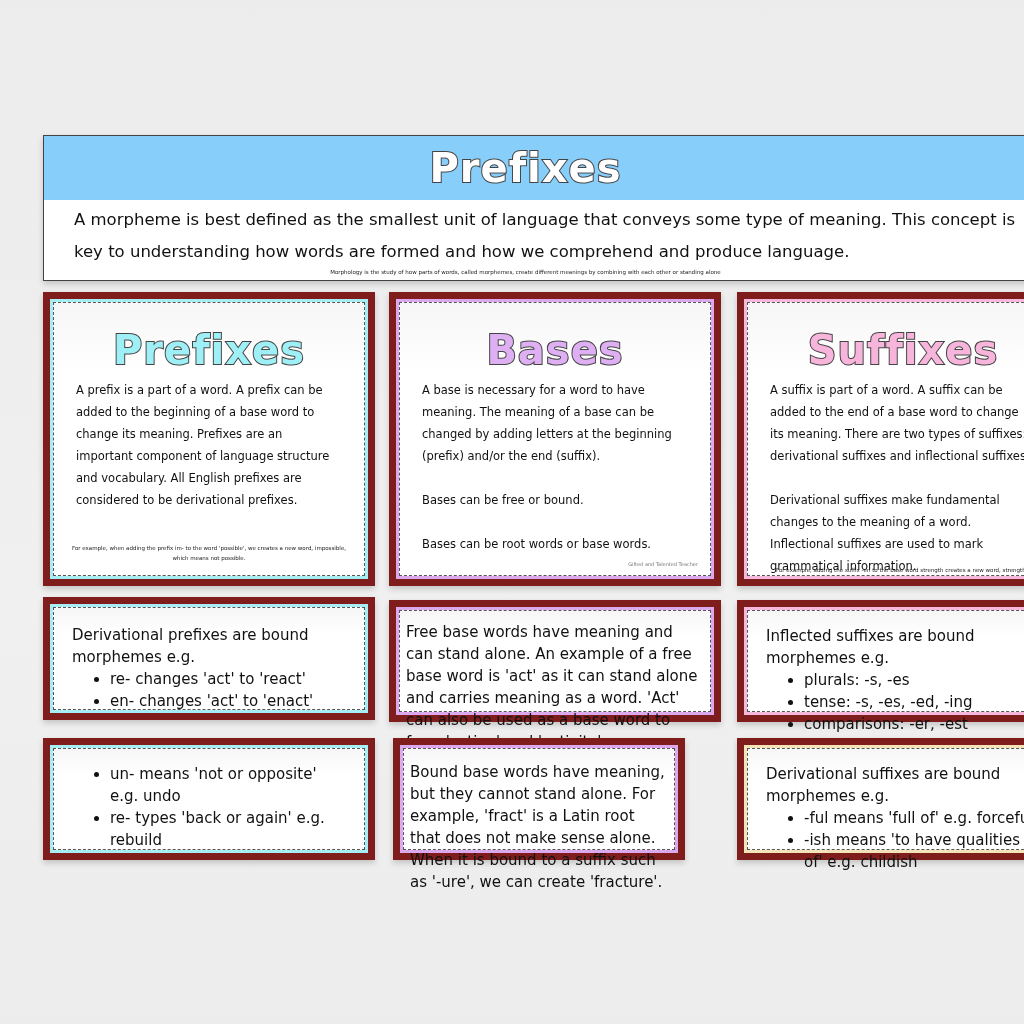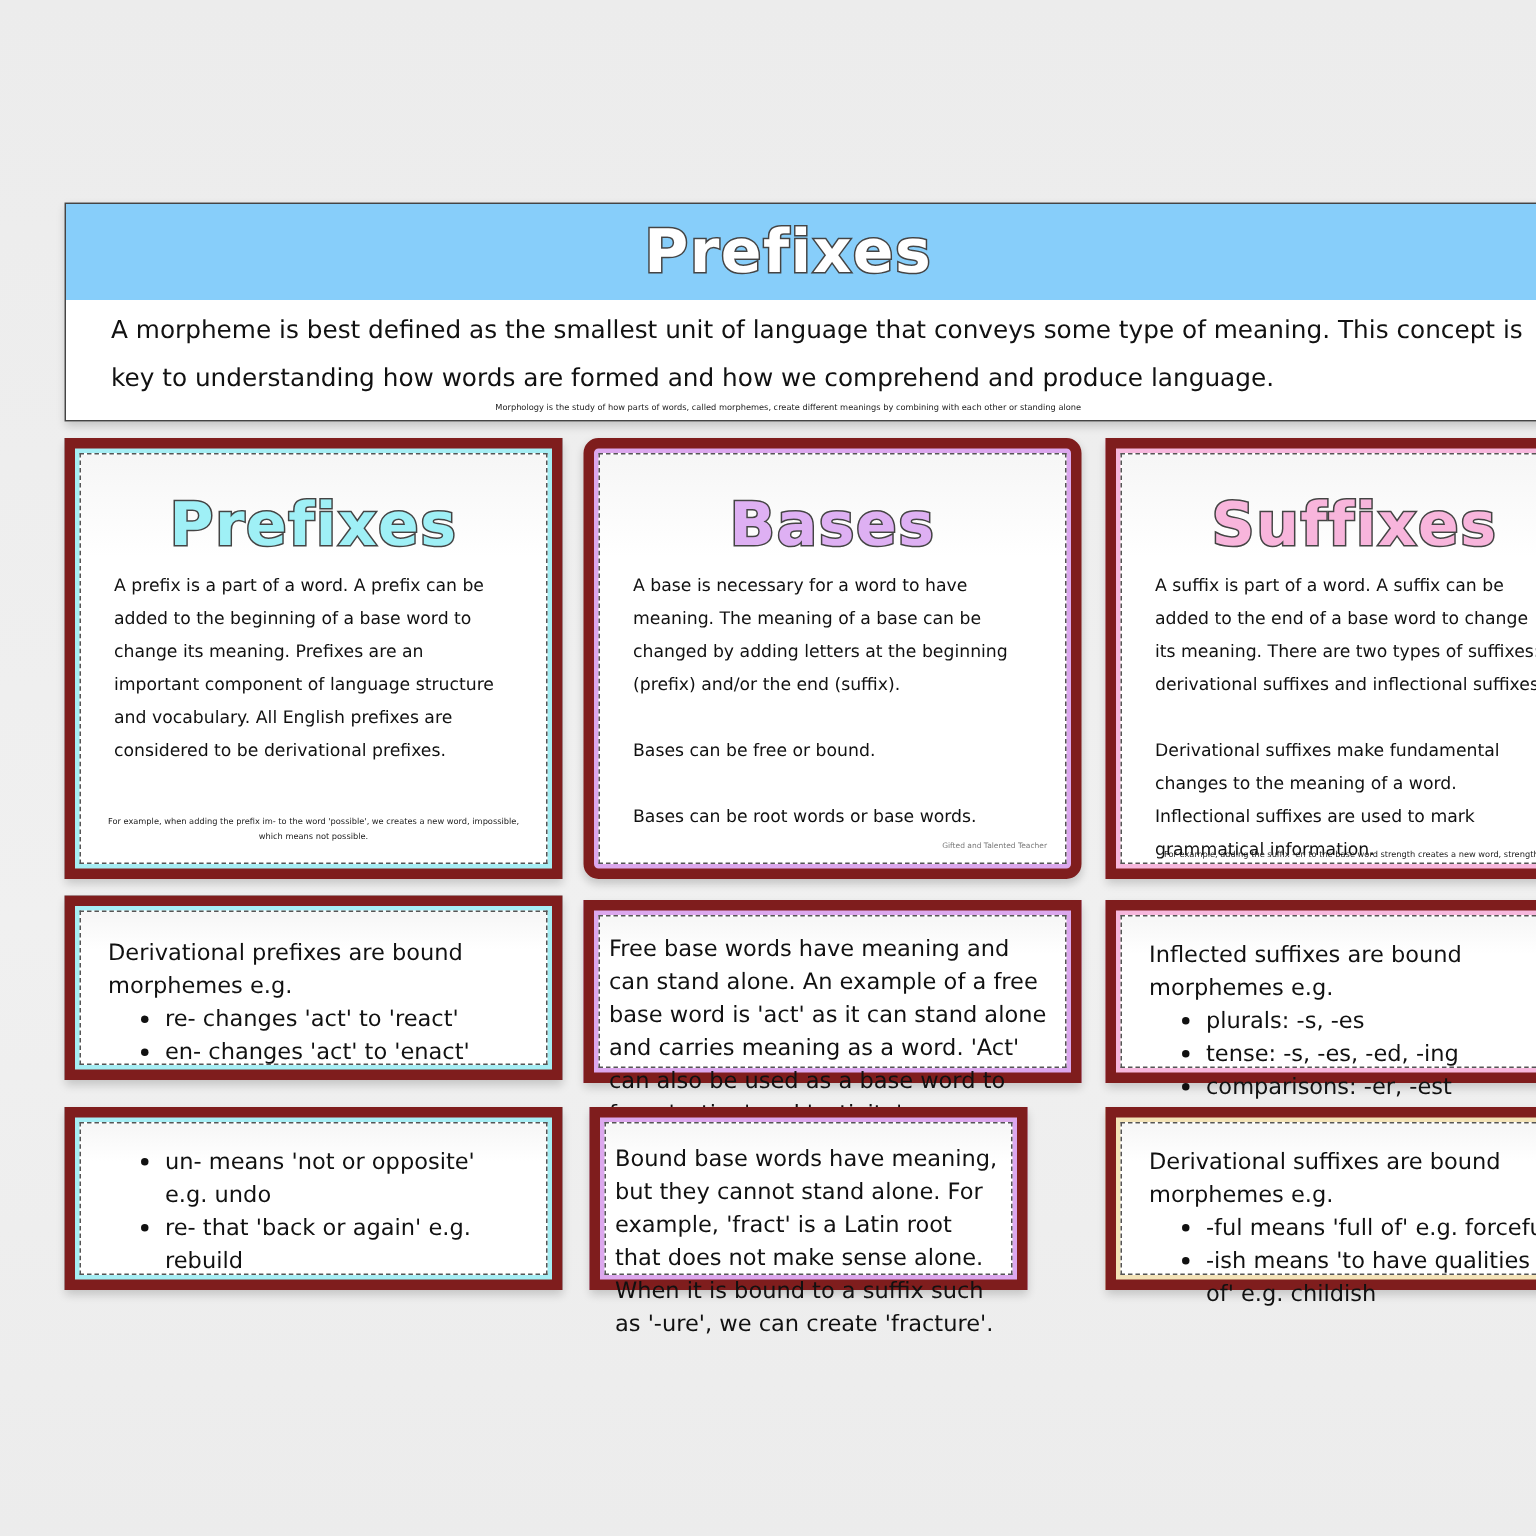--- a/index.html
+++ b/index.html
@@ -76,21 +76,21 @@
     <div class="body-text">
       <p>A prefix is a part of a word. A prefix can be added to the beginning of a base word to change its meaning. Prefixes are an important component of language structure and vocabulary. All English prefixes are considered to be derivational prefixes.</p>
     </div>
     <div class="example" style="top:240px;">
       <div>For example, when adding the prefix im- to the word 'possible', we creates a new word, impossible,</div>
       <div>which means not possible.</div>
     </div>
   </div>
 </div>
 
-<div class="card c-base" style="left:389px; top:292px; width:332px; height:294px;border-radius:10px;">
+<div class="card c-base" style="left:389px; top:292px; width:332px; height:294px;">
   <div class="inner"></div>
   <div class="frame">
     <div class="bubble-title big-title t-base">Bases</div>
     <div class="body-text">
       <p>A base is necessary for a word to have meaning. The meaning of a base can be changed by adding letters at the beginning (prefix) and/or the end (suffix).</p>
       <div class="gap"></div>
       <p>Bases can be free or bound.</p>
       <div class="gap"></div>
       <p>Bases can be root words or base words.</p>
     </div>
@@ -146,21 +146,21 @@
     </div>
   </div>
 </div>
 
 <div class="card c-prefix" style="left:43px; top:738px; width:332px; height:122px;">
   <div class="inner"></div>
   <div class="frame">
     <div class="small-text" style="padding-top:14px;">
       <ul>
         <li>un- means 'not or opposite' e.g. undo</li>
-        <li>re- that 'back or again' e.g. rebuild</li>
+        <li>re- types 'back or again' e.g. rebuild</li>
       </ul>
     </div>
   </div>
 </div>
 
 <div class="card c-base" style="left:393px; top:738px; width:292px; height:122px;">
   <div class="inner"></div>
   <div class="frame">
     <div class="small-text" style="padding:12px 8px 0 6px;">
       <div>Bound base words have meaning, but they cannot stand alone. For example, 'fract' is a Latin root that does not make sense alone. When it is bound to a suffix such as '-ure', we can create 'fracture'.</div>

